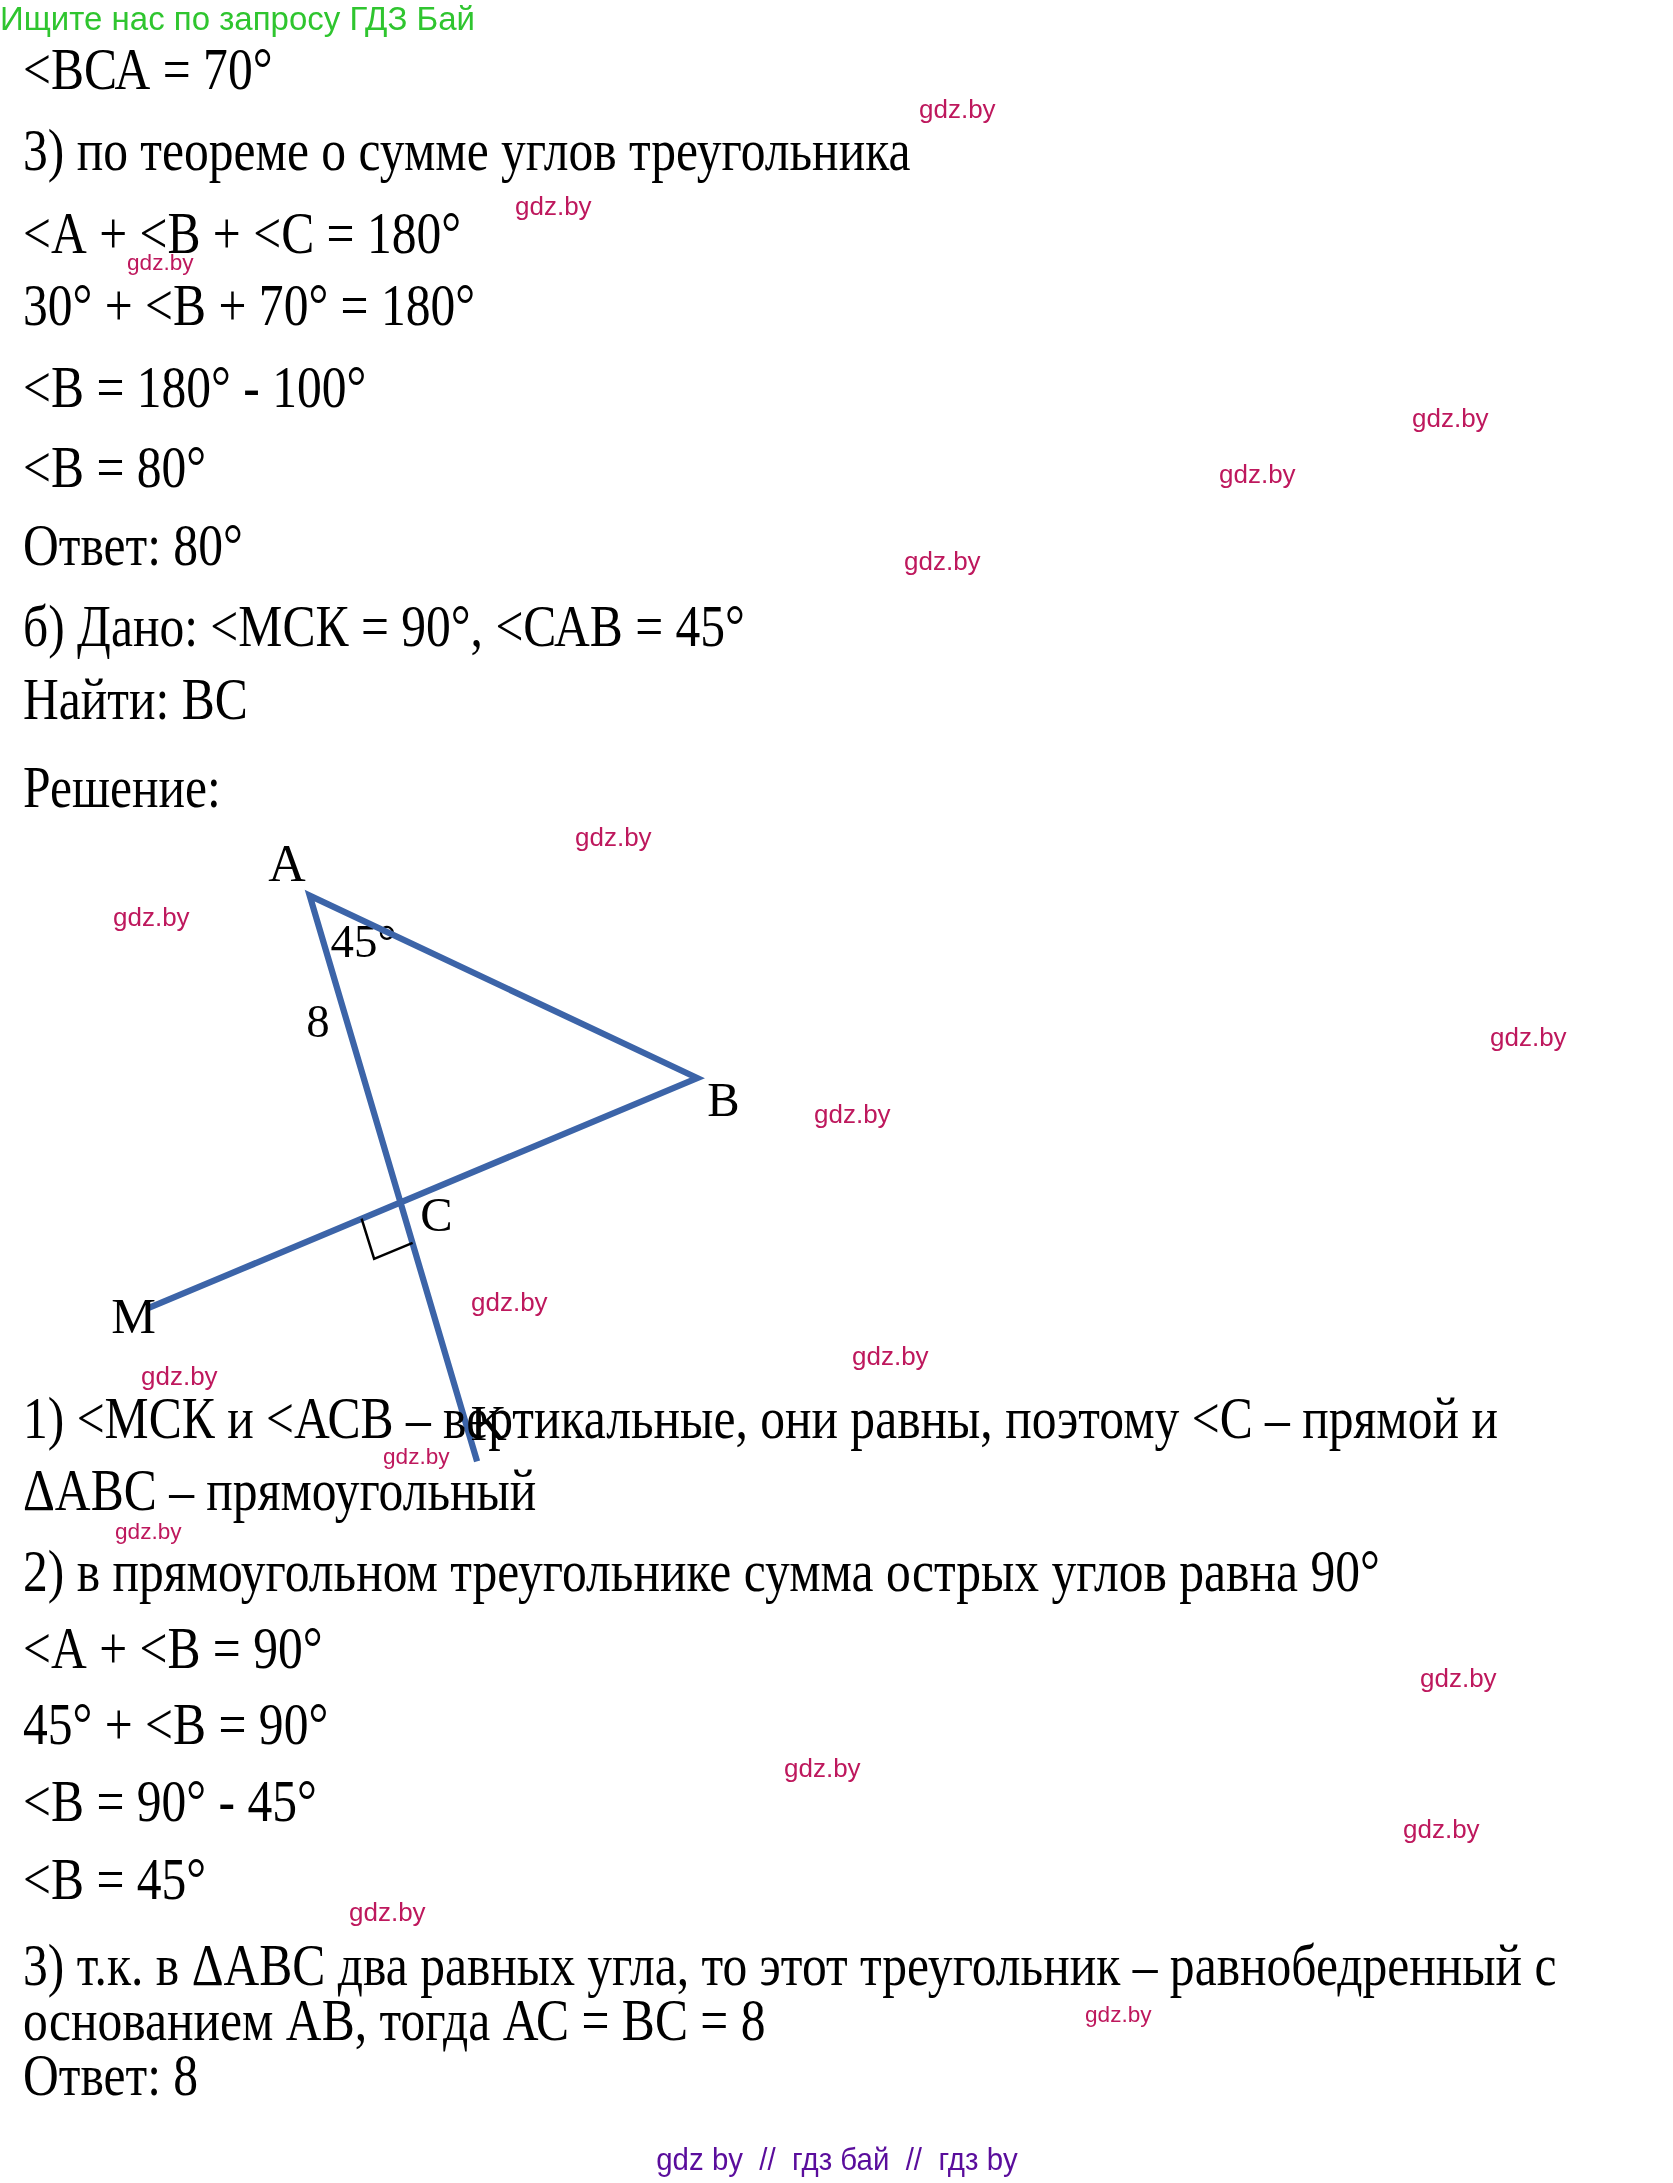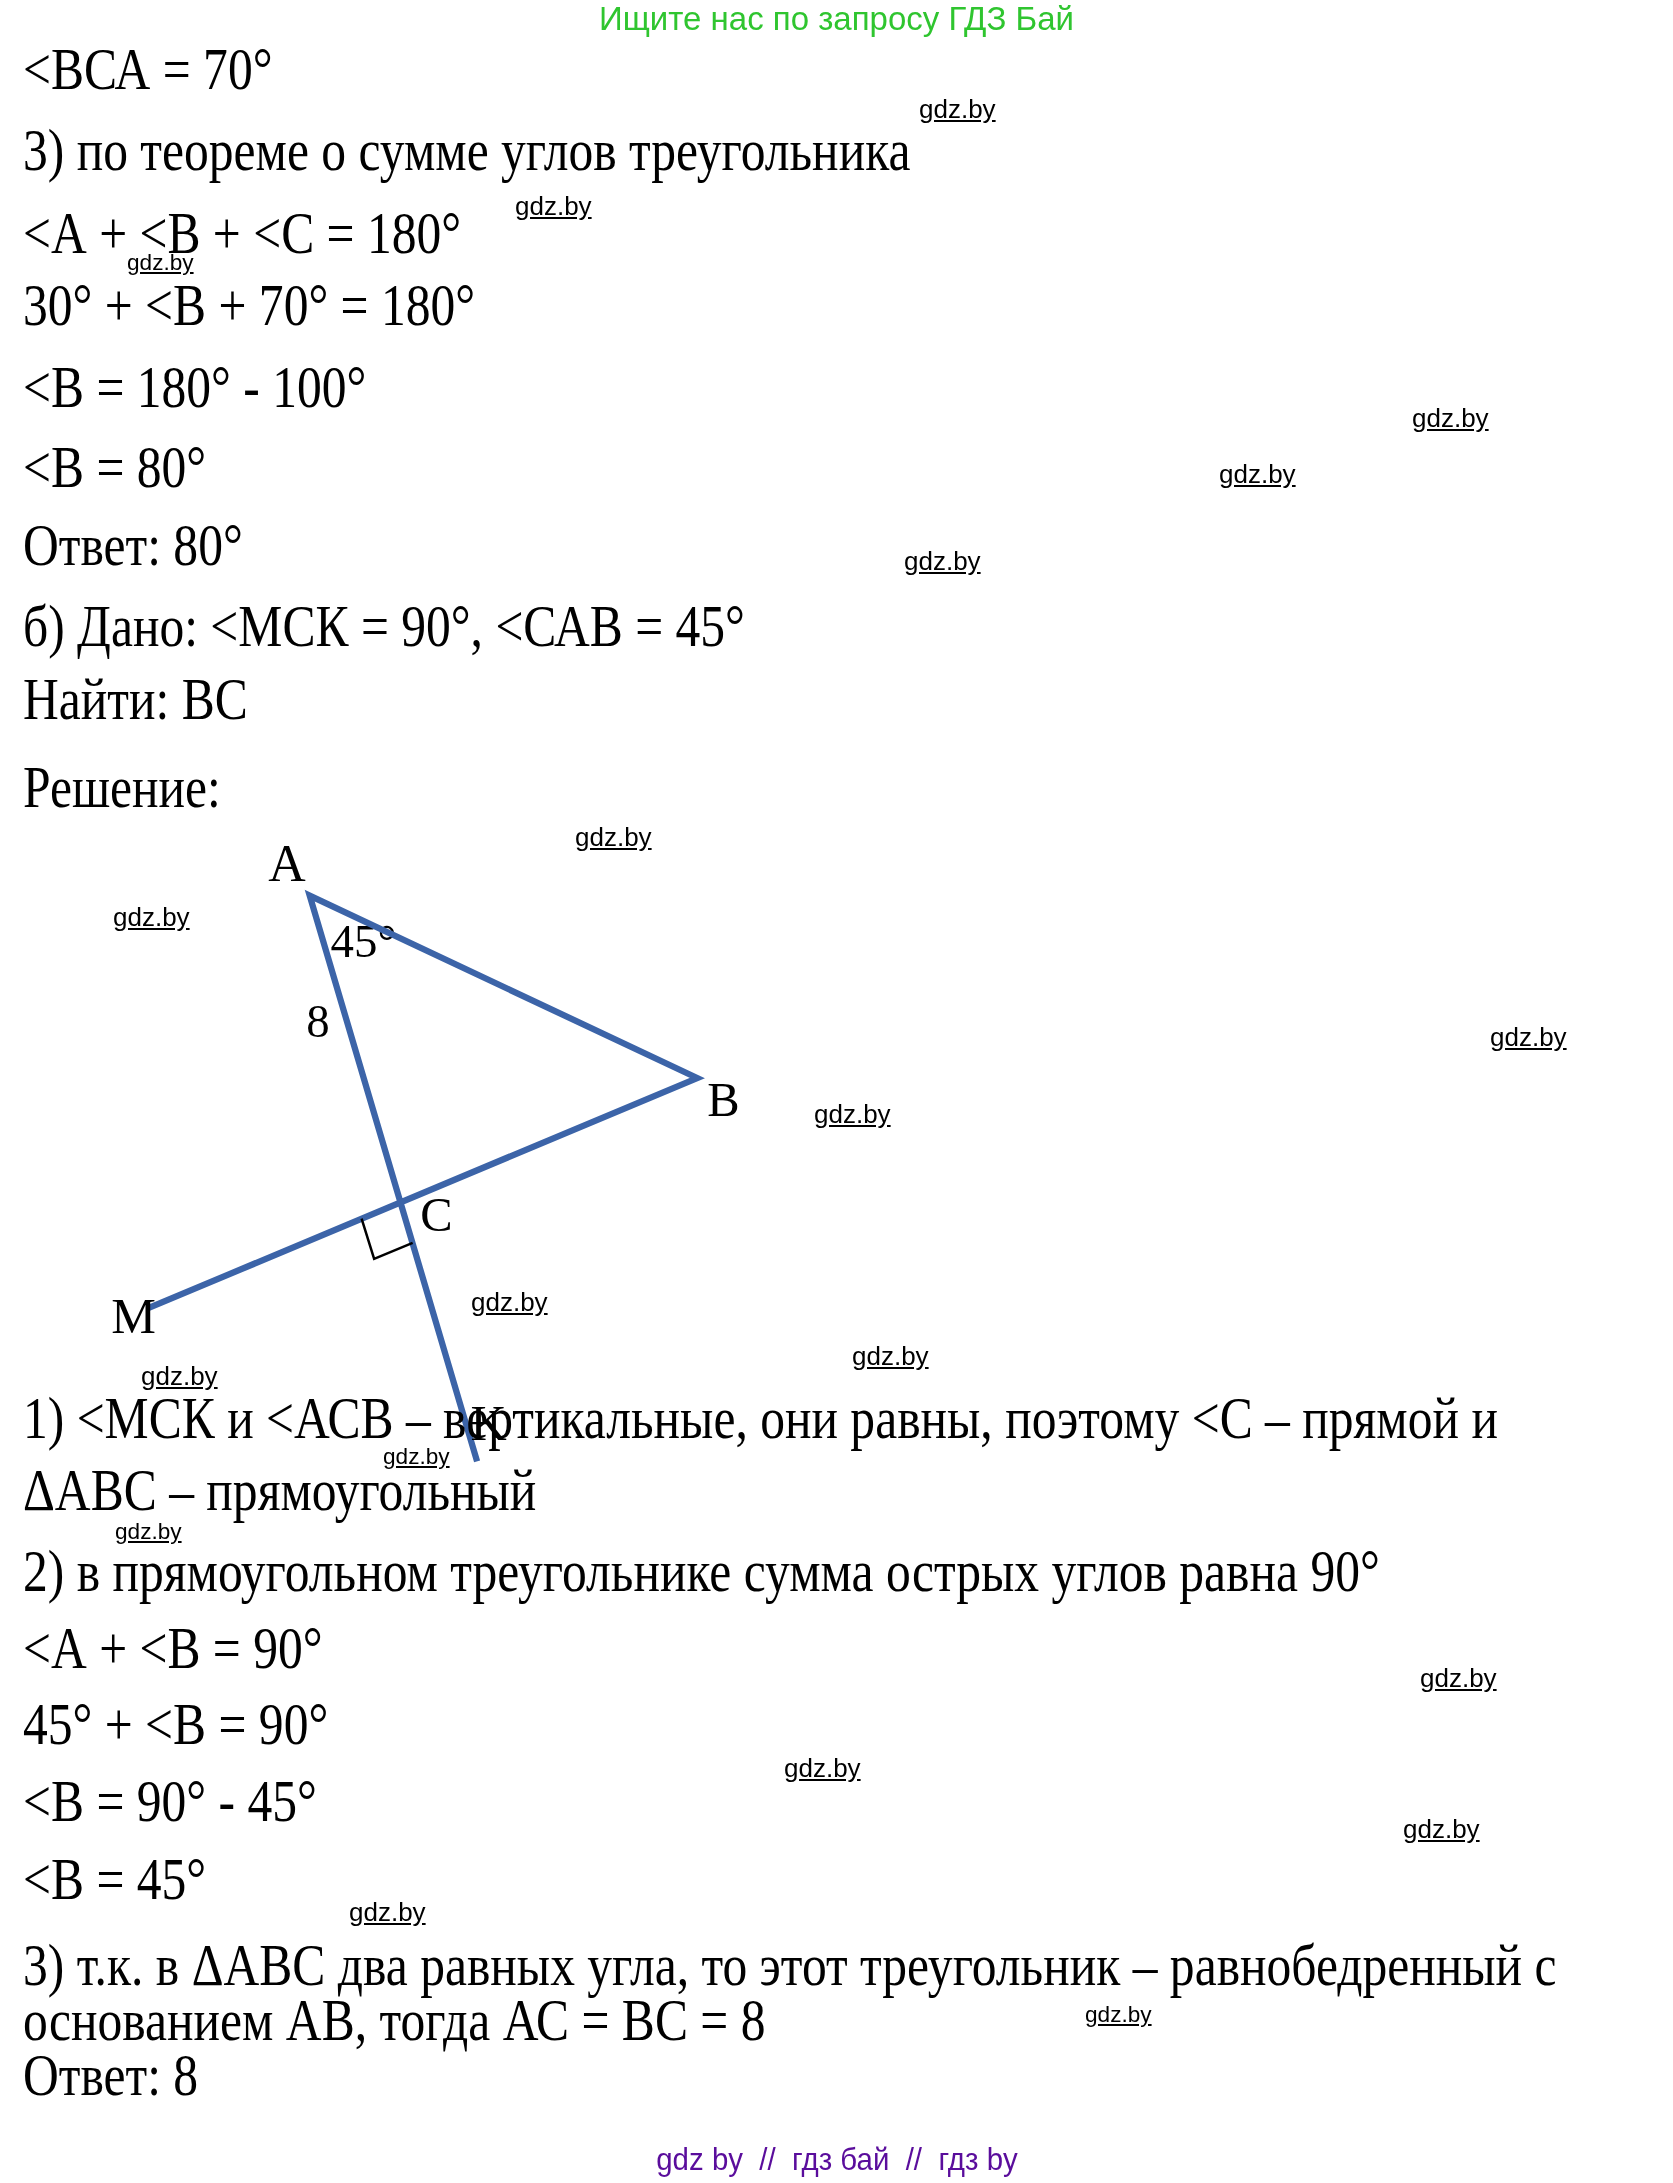--- a/index.html
+++ b/index.html
@@ -6,39 +6,37 @@
   .page{
     position:relative;
     width:1673px;height:2183px;
     background:#ffffff;
     overflow:hidden;
     font-family:"Liberation Serif",serif;
     color:#000;
   }
   .banner{
     position:absolute;top:1.7px;left:0;width:100%;
-    text-align:center;
     font-family:"Liberation Sans",sans-serif;
     font-size:33px;line-height:1.05;font-weight:500;
     color:#2fc52f;
   }
   .tl{
     position:absolute;left:23.4px;
     font-size:59px;line-height:1;
     white-space:pre;
     transform:scaleX(0.84);
     transform-origin:0 0;
   }
   .wm{
     position:absolute;
     font-family:"Liberation Sans",sans-serif;
     font-size:26px;line-height:1.1;
-    color:#000000;
+    color:#be185d;
     white-space:pre;
-    text-decoration:underline;
   }
   .wm.sm{font-size:22.6px;}
   .diagram{position:absolute;left:0;top:804px;}
   .diagram text{font-family:"Liberation Serif",serif;fill:#000;}
   .footer{
     position:absolute;top:2142px;left:50%;
     transform:translateX(-50%) scaleX(0.92);
     transform-origin:50% 0;
     font-family:"Liberation Sans",sans-serif;
     font-size:32px;line-height:1.1;

